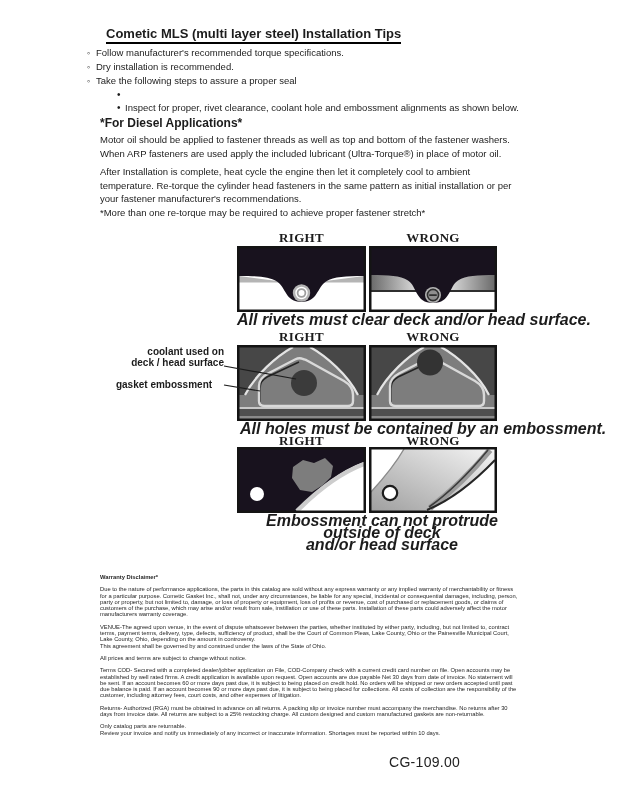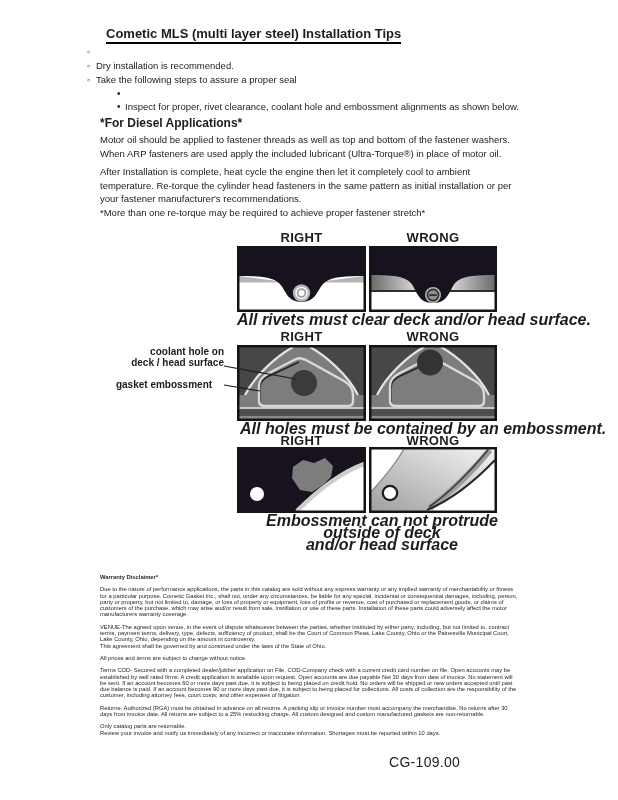--- a/index.html
+++ b/index.html
@@ -14,41 +14,42 @@
     border-bottom:2px solid #000;padding-bottom:1px;margin-left:6px;
   }
   .tips{left:87px;top:46px;font-size:9.5px;line-height:13px;width:436px;}
   .li{display:flex;align-items:baseline;}
   .li .glyph{width:9px;flex:0 0 9px;font-size:9px;}
   .li.sub{padding-left:30px;}
   .li.sub .glyph{width:8px;flex:0 0 8px;font-size:10px;}
   .diesel-h{left:100px;top:116px;font-size:12px;font-weight:bold;}
   .para{left:100px;font-size:9.5px;line-height:13.5px;width:424px;}
   .p1{top:133px;} .p2{top:165px;} .note{top:206px;width:430px;}
-  .hdr{font-size:13px;font-weight:bold;text-align:center;letter-spacing:.3px;}
+  .hdr{font-size:13px;font-weight:bold;text-align:center;letter-spacing:.3px;font-family:Liberation Serif, serif;}
   .cap{font-size:16px;font-weight:bold;line-height:12px;font-style:italic;}
   .panel{line-height:0;}
   .panel svg{display:block;}
   .lbl{font-size:10px;font-weight:bold;line-height:11px;text-align:right;width:120px;}
   .disc{left:100px;top:574px;width:418px;font-size:5.8px;line-height:6.3px;color:#262626;}
   .disc .dh{font-weight:bold;margin-bottom:6px;}
   .disc .p{margin:0 0 6px 0;}
   .docnum{left:389px;top:754px;font-size:14px;letter-spacing:.3px;color:#222;}
   .leader{pointer-events:none;}
 </style>
 </head>
 <body>
 
 <div>
 
   <div class="abs title">Cometic MLS (multi layer steel) Installation Tips</div>
 
   <div class="abs tips">
     <div class="li">
       <span class="glyph">◦</span>
+      <span>Follow manufacturer's recommended torque specifications.</span>
     </div>
     <div class="li">
       <span class="glyph">◦</span>
       <span>Dry installation is recommended.</span>
     </div>
     <div class="li">
       <span class="glyph">◦</span>
       <span>Take the following steps to assure a proper seal</span>
     </div>
     <div class="li sub">
@@ -105,21 +106,21 @@
       <rect x="1.25" y="1.25" width="125.5" height="63.5" fill="none" stroke="#141414" stroke-width="2.5"></rect>
     </svg>
   </div>
 
   <div class="abs cap" style="left:237px;top:314px;">All rivets must clear deck and/or head surface.</div>
 
   <div class="abs hdr" style="left:237px;top:329px;width:129px;">RIGHT</div>
   <div class="abs hdr" style="left:369px;top:329px;width:128px;">WRONG</div>
 
   <div class="abs lbl" style="left:104px;top:346px;">
-    <div>coolant hole on</div>
+    <div>coolant used on</div>
     <div>deck / head surface</div>
   </div>
   <div class="abs lbl" style="left:104px;top:379px;text-align:center;">gasket embossment</div>
 
   <div class="abs panel" style="left:237px;top:345px;">
     <svg width="129" height="76" viewBox="0 0 129 76">
       <rect x="2" y="2" width="125" height="72" fill="#7d7d7d"></rect>
       <rect x="2" y="62" width="125" height="2" fill="#c8c8c8"></rect>
       <rect x="2" y="64" width="125" height="7" fill="#4f4f4f"></rect>
       <rect x="2" y="71" width="125" height="3" fill="#8a8a8a"></rect>

